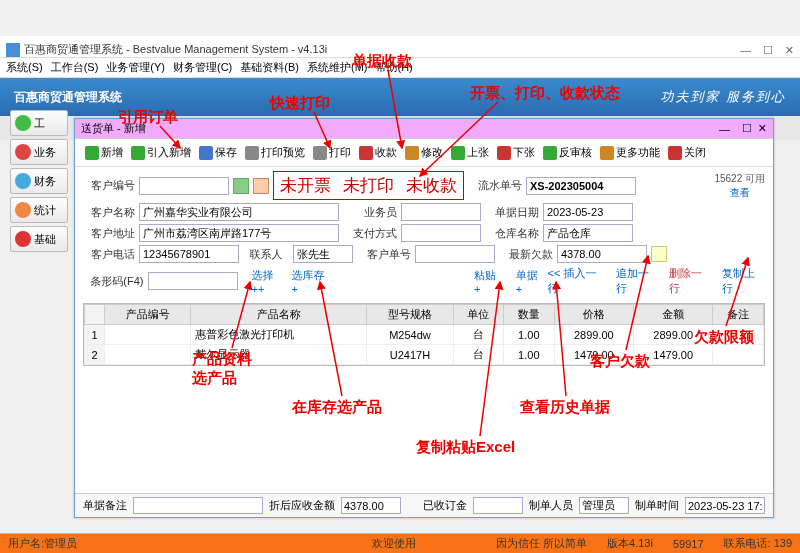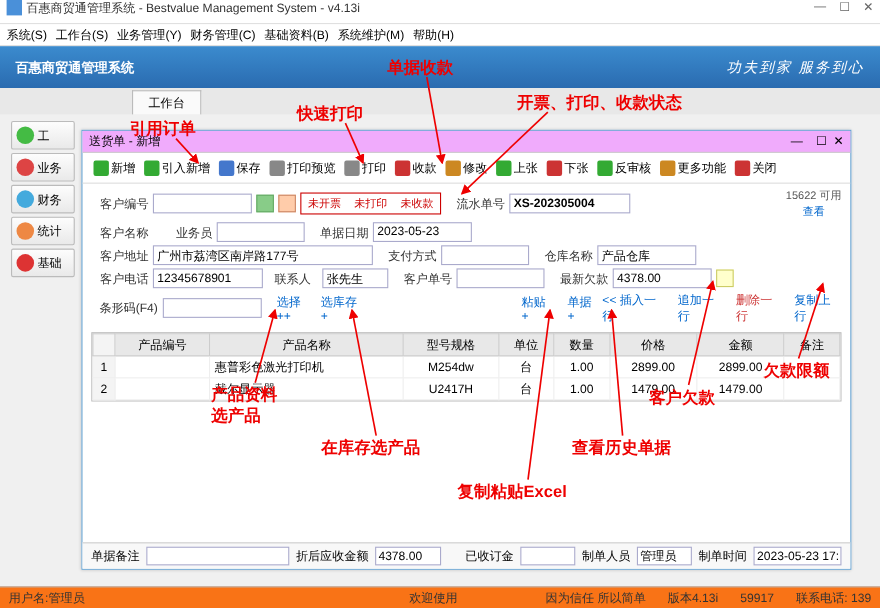--- a/index.html
+++ b/index.html
@@ -1,18 +1,18 @@
 <!DOCTYPE html>
 <html><head>
 <meta charset="utf-8">
 <style>
 * { box-sizing: border-box; margin: 0; padding: 0; font-family: "Microsoft YaHei", Arial, sans-serif; }
 body { width: 800px; height: 553px; background: #f0f0f0; font-size: 11px; overflow: hidden; position: relative; }
 
-.titlebar { height: 22px; background: #fff; display: flex; align-items: flex-start; padding: 0 6px; border-bottom: 1px solid #ddd; }
+.titlebar { height: 22px; background: #fff; display: flex; align-items: flex-end; padding: 0 6px; border-bottom: 1px solid #ddd; margin-top: 36px; }
 .titlebar .icon { width: 14px; height: 14px; background: #4a90d9; margin-right: 4px; }
 .titlebar .title { flex: 1; font-size: 11px; color: #333; }
 .titlebar .winctl { display: flex; gap: 12px; color: #666; }
 .titlebar .winctl span { cursor: pointer; }
 
 .menubar { height: 20px; background: #fff; display: flex; align-items: center; padding: 0 6px; border-bottom: 1px solid #ddd; font-size: 11px; }
 .menubar span { margin-right: 8px; cursor: pointer; }
 
 .banner { height: 38px; background: linear-gradient(#3b8bce,#2a6bb0); color: #fff; display: flex; align-items: center; padding: 0 14px; justify-content: space-between; }
 .banner .left { font-size: 12px; font-weight: bold; }
@@ -32,21 +32,21 @@
 
 .toolbar { height: 28px; border-bottom: 1px solid #ddd; display: flex; padding: 0 6px; gap: 0; }
 .toolbar .tb { display: flex; align-items: center; font-size: 11px; padding: 2px 4px; cursor: pointer; white-space: nowrap; }
 .toolbar .tb .ti { width: 14px; height: 14px; margin-right: 2px; border-radius: 2px; }
 
 .form-area { padding: 4px 8px; }
 .form-row { display: flex; align-items: center; margin-bottom: 3px; gap: 4px; font-size: 11px; }
 .form-row label { width: 52px; text-align: right; color: #333; }
 .form-row input { height: 18px; border: 1px solid #aac; padding: 0 3px; font-size: 11px; }
 .form-row .status-box { border: 1px solid #c00; padding: 2px 6px; display: flex; gap: 12px; }
-.form-row .status-box span { color: #c00; font-size: 10px; }
+.form-row .status-box span { color: #c00; font-size: 17px; }
 .form-row .rlabel { width: 54px; text-align: right; }
 .form-row .icon-btn { width: 16px; height: 16px; background: #8c8; border: 1px solid #6a6; cursor: pointer; }
 
 .grid { border: 1px solid #bbb; margin: 0 8px; }
 .grid table { width: 100%; border-collapse: collapse; font-size: 11px; }
 .grid th { background: #e8e8e8; border: 1px solid #ccc; padding: 2px 4px; font-weight: normal; }
 .grid td { border: 1px solid #eee; padding: 2px 4px; text-align: center; height: 18px; }
 .grid td.r { text-align: center; }
 .grid .rownum { width: 20px; background: #f4f4f4; }
 
@@ -189,20 +189,21 @@
       </div>
       <label class="rlabel">流水单号</label>
       <input style="width: 110px; font-weight: bold;" value="XS-202305004">
       <div style="margin-left:auto;font-size:10px;color:#555;text-align:center">
         <div>15622 可用</div>
         <div style="color:#06c;cursor:pointer">查看</div>
       </div>
     </div>
     <div class="form-row">
       <label>客户名称</label>
+      <input style="width: 200px;" value="广州嘉华实业有限公司">
       <label class="rlabel">业务员</label>
       <input style="width: 80px;" value="">
       <label class="rlabel">单据日期</label>
       <input style="width: 90px;" value="2023-05-23">
     </div>
     <div class="form-row">
       <label>客户地址</label>
       <input style="width: 200px;" value="广州市荔湾区南岸路177号">
       <label class="rlabel">支付方式</label>
       <input style="width: 80px;" value="">

